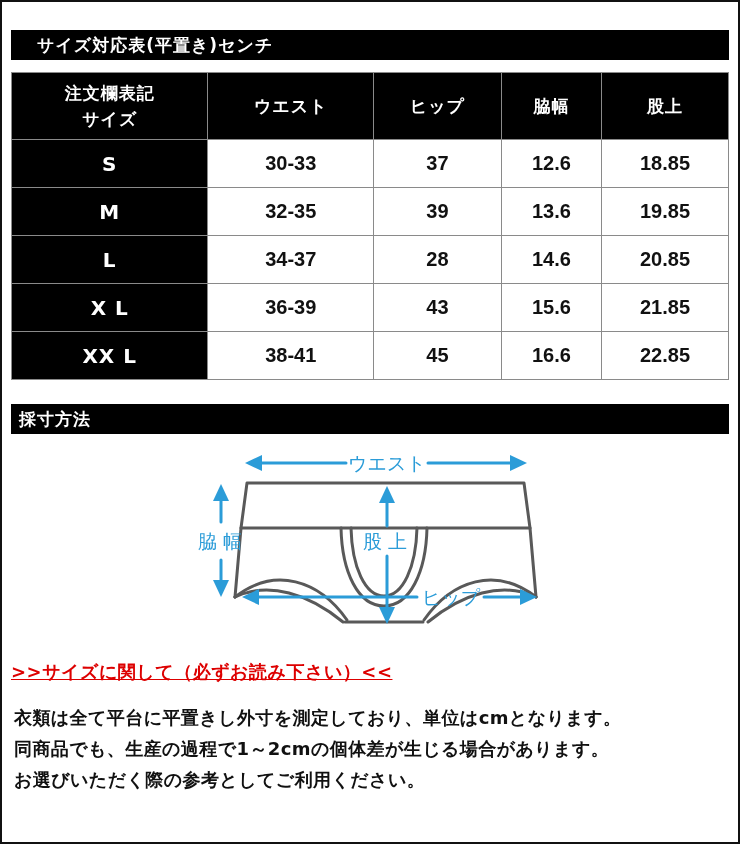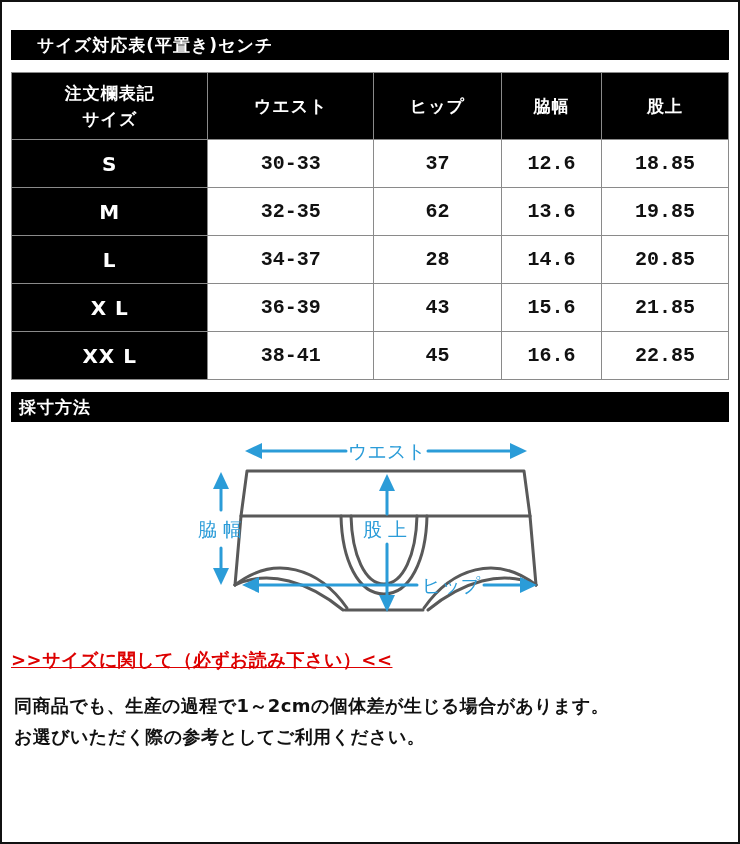--- a/index.html
+++ b/index.html
@@ -9,21 +9,21 @@
     font-family:"DejaVu Sans","Liberation Sans",sans-serif;
   }
   .content { padding:0 9px; }
 
   .section-bar {
     background:#000; color:#fff; height:30px; line-height:30px;
     padding-left:8px; font-size:17px; font-weight:bold;
     letter-spacing:1px;
   }
   .bar-top { margin-top:28px;padding-left:26px; }
-  .bar-measure { margin-top:12px; }
+  .bar-measure { margin-top:24px; }
 
   table.size-table {
     margin-top:12px; width:100%; border-collapse:collapse;
     table-layout:fixed;
   }
   table.size-table th, table.size-table td {
     border:1px solid #8a8a8a; text-align:center; vertical-align:middle;
     padding:0;
   }
   thead tr { height:67px;margin-left:48px; }
@@ -31,21 +31,21 @@
   thead th {
     background:#000; color:#fff; font-size:17px; font-weight:bold;
     letter-spacing:1px; line-height:1.55;
   }
   tbody th {
     background:#000; color:#fff; font-size:20px; font-weight:bold;
     letter-spacing:1px;
   }
   tbody td {
     background:#fff; color:#111; font-size:20px; font-weight:bold;
-    font-family:Liberation Mono, monospace;
+    font-family:Liberation Sans, sans-serif;
   }
 
   .diagram { position:relative; height:206px; margin-top:6px; }
   .diagram svg { position:absolute; left:158px; top:0; }
   .diagram text {
     font-family:"DejaVu Sans","Liberation Sans",sans-serif;
     font-size:19px;
   }
 
   .notice {
@@ -93,21 +93,21 @@
         <tr>
           <th>S</th>
           <td>30-33</td>
           <td>37</td>
           <td>12.6</td>
           <td>18.85</td>
         </tr>
         <tr>
           <th>M</th>
           <td>32-35</td>
-          <td>62</td>
+          <td>39</td>
           <td>13.6</td>
           <td>19.85</td>
         </tr>
         <tr>
           <th>L</th>
           <td>34-37</td>
           <td>28</td>
           <td>14.6</td>
           <td>20.85</td>
         </tr>
@@ -173,18 +173,19 @@
           <text x="51" y="108" text-anchor="middle">脇 幅</text>
           <text x="216" y="108" text-anchor="middle">股 上</text>
           <text x="282" y="164" text-anchor="middle">ヒップ</text>
         </g>
       </svg>
     </div>
 
     <div class="notice">&gt;&gt;サイズに関して（必ずお読み下さい）&lt;&lt;</div>
 
     <div class="notes">
+      <p>衣類は全て平台に平置きし外寸を測定しており、単位はcmとなります。</p>
       <p>同商品でも、生産の過程で1～2cmの個体差が生じる場合があります。</p>
       <p>お選びいただく際の参考としてご利用ください。</p>
     </div>
 
   </div>
 </div>
 
 </body></html>

